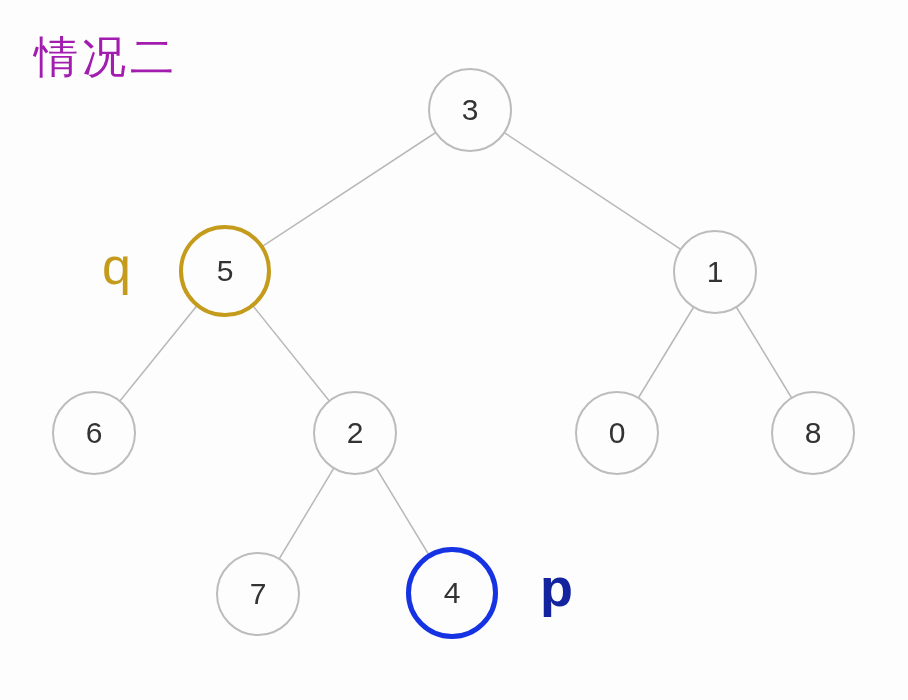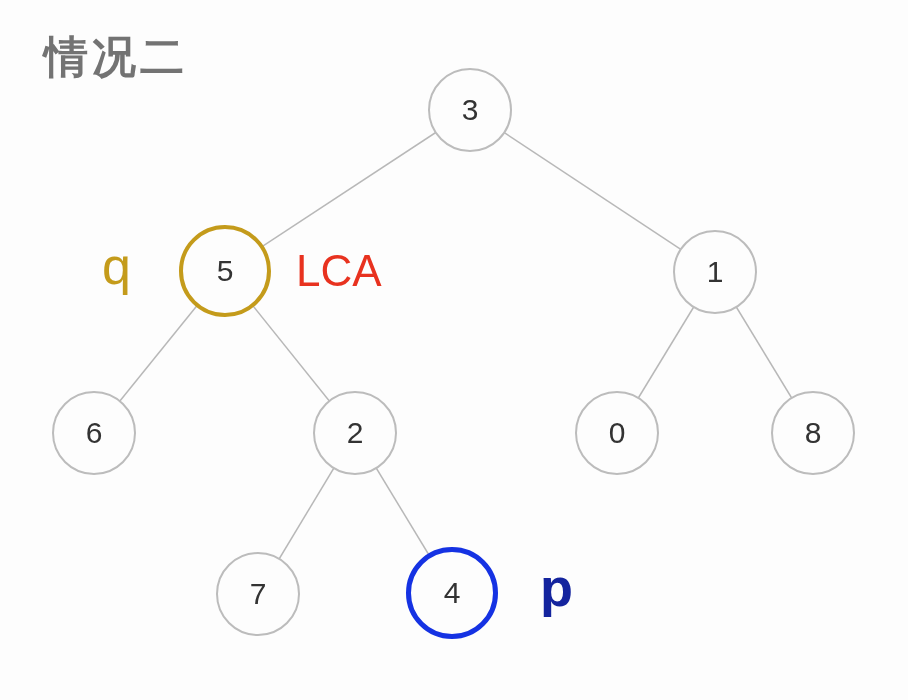--- a/index.html
+++ b/index.html
@@ -38,25 +38,25 @@
     height: 92px;
     border: 4px solid #C49B1B;
   }
   .node.p-node {
     width: 92px;
     height: 92px;
     border: 5px solid #1532E3;
   }
   .diagram-title {
     position: absolute;
-    left: 44px;
+    left: 34px;
     top: 28px;
     font-size: 44px;
-    font-weight: 700;
-    color: #737373;
+    font-weight: 400;
+    color: #a21caf;
     letter-spacing: 4px;
   }
   .label-q {
     position: absolute;
     left: 102px;
     top: 236px;
     font-size: 52px;
     font-weight: 500;
     color: #C49B1B;
   }
@@ -125,16 +125,15 @@
 
   <div class="node" style="left:216px; top:552px;">
     <span>7</span>
   </div>
 
   <div class="node p-node" style="left:406px; top:547px;">
     <span>4</span>
   </div>
 
   <div class="label-q">q</div>
-  <div class="label-lca">LCA</div>
   <div class="label-p">p</div>
 
 </div>
 
 </body></html>

